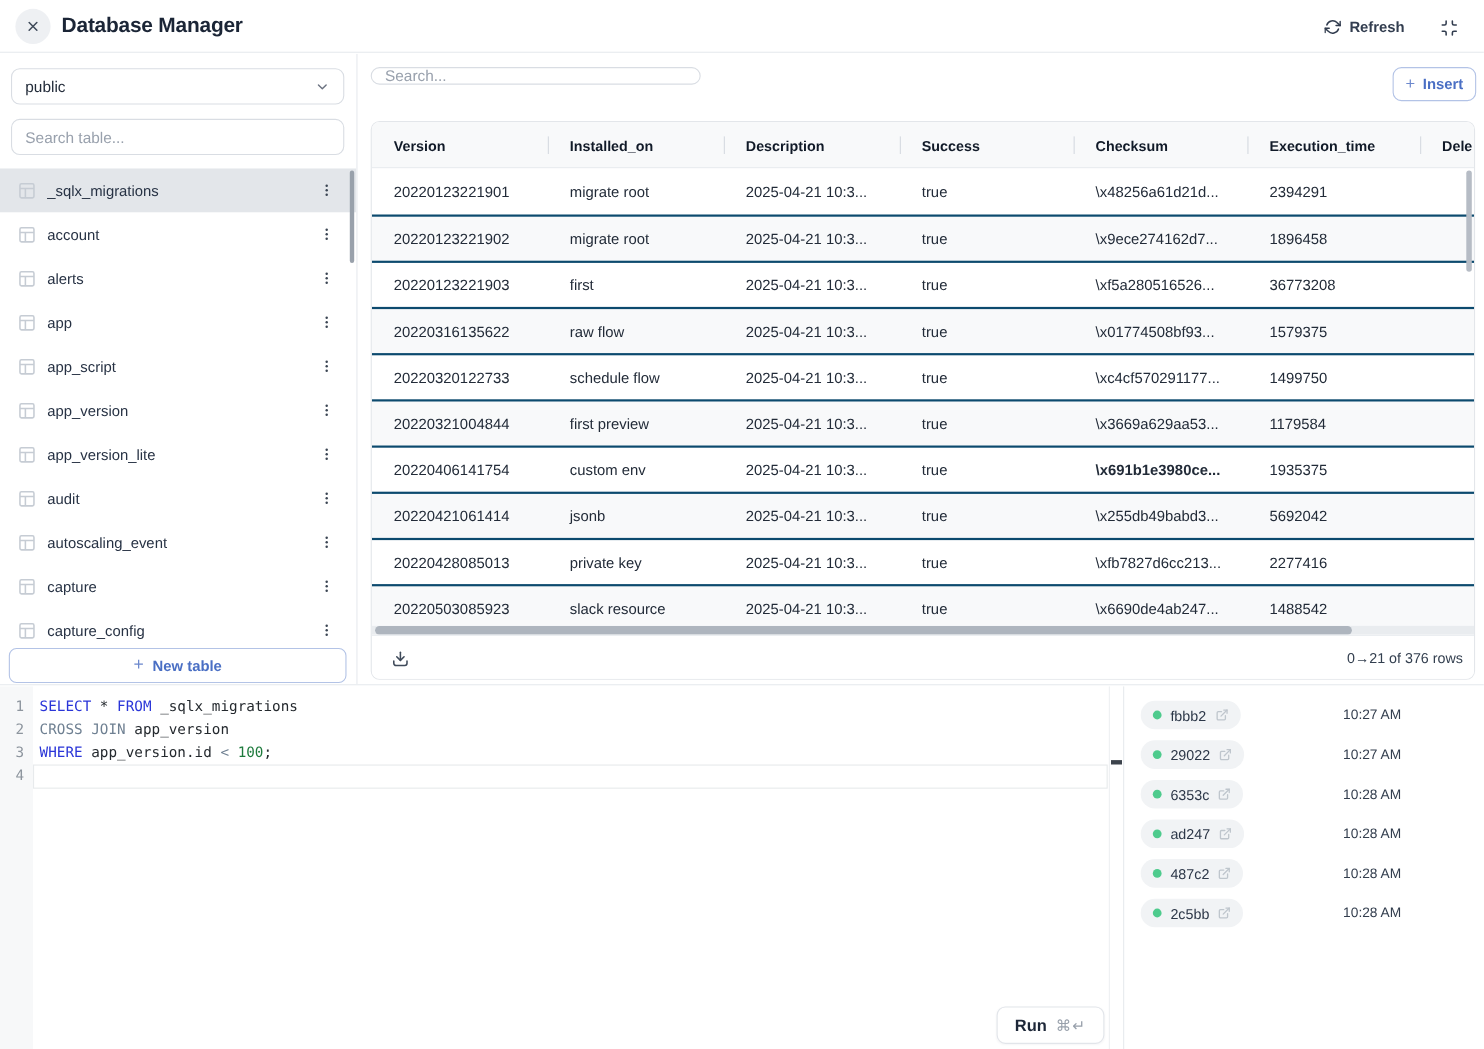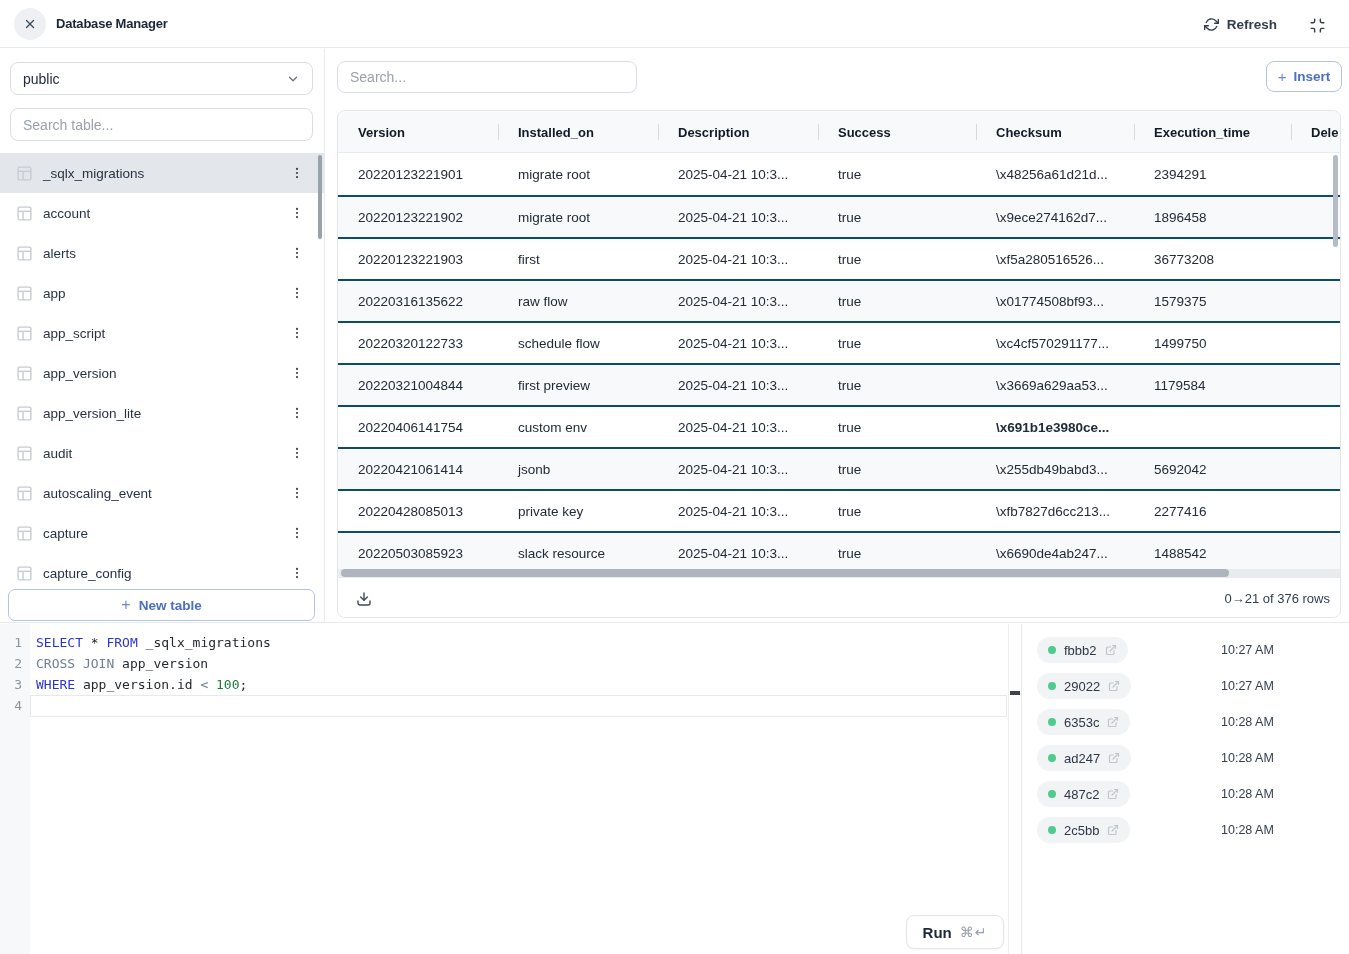--- a/index.html
+++ b/index.html
@@ -7,21 +7,21 @@
               font-family:"Liberation Sans", sans-serif; }
   .app { position:relative; width:1349px; height:954px; background:#fff; color:#1b2536; }
 
   
   .topbar { position:absolute; left:0; top:0; right:0; height:48px; background:#fff;
             border-bottom:1px solid #e7eaee; z-index:5; }
   .close-btn { position:absolute; left:14px; top:8px; width:32px; height:32px; border-radius:50%;
                background:#eef0f3; border:none; display:flex; align-items:center; justify-content:center;
                cursor:pointer; }
   .app-title { position:absolute; left:56px; top:0; height:60px; line-height:48px;
-               font-size:13px; font-weight:700; color:#1b2536; letter-spacing:-0.2px; }
+               font-size:19px; font-weight:700; color:#1b2536; letter-spacing:-0.2px; }
   .refresh-btn { position:absolute; right:72px; top:0; height:48px; display:flex; align-items:center;
                  gap:8px; background:none; border:none; cursor:pointer; font-size:13.5px; font-weight:700;
                  color:#323d4f; font-family:inherit; }
   .compress-btn { position:absolute; right:22px; top:16px; width:18px; height:18px; background:none;
                   border:none; cursor:pointer; padding:0; }
 
   
   .sidebar { position:absolute; left:0; top:49px; width:325px; height:573px; background:#fff;
              border-right:1px solid #e7eaee; }
   .schema-select { position:absolute; left:10px; top:13px; width:303px; height:33px; border:1px solid #d9dde3;
@@ -42,21 +42,21 @@
   .side-scroll-thumb { position:absolute; right:2px; top:106px; width:4px; height:84px; background:#99a1ab;
                        border-radius:2px; }
   .new-table-btn { position:absolute; left:8px; bottom:1px; width:307px; height:32px; background:#fff;
                    border:1px solid #b3c3e6; border-radius:7px; display:flex; align-items:center;
                    justify-content:center; gap:8px; color:#4a6fc4; font-size:13.5px; font-weight:700;
                    cursor:pointer; font-family:inherit; z-index:2; }
   .new-table-btn .plus { font-size:16px; font-weight:400; color:#6d89cd; }
 
   
   .main { position:absolute; left:326px; top:49px; right:0; height:573px; background:#fff; }
-  .grid-search { position:absolute; left:11px; top:12px; width:300px; height:32px; border:1px solid #d9dde3;
+  .grid-search { position:absolute; left:11px; top:12px; width:300px; height:16px; border:1px solid #d9dde3;
                  border-radius:8px; padding:0 12px; font-size:14px; color:#232c3a; outline:none;
                  font-family:inherit; }
   .grid-search::placeholder { color:#99a1ad; }
   .insert-btn { position:absolute; left:940px; top:12px; width:76px; height:31px; background:#fff;
                 border:1px solid #b3c3e6; border-radius:8px; display:flex; align-items:center;
                 justify-content:center; gap:7px; color:#4a6fc4; font-size:13.5px; font-weight:700;
                 cursor:pointer; font-family:inherit; }
   .insert-btn .plus { font-size:15px; font-weight:400; color:#6d89cd; }
   .grid-card { position:absolute; left:11px; top:61px; width:1004px; height:508px; border:1px solid #e3e6ea;
                border-radius:8px; background:#fff; overflow:hidden; }
@@ -454,20 +454,21 @@
             <div class="g-cell" style="width: 158px;">\x3669a629aa53...</div>
             <div class="g-cell" style="width: 157px;">1179584</div>
             <div class="g-cell" style="width: 200px;"></div>
           </div>
           <div class="grow">
             <div class="g-cell" style="width: 160px;">20220406141754</div>
             <div class="g-cell" style="width: 160px;">custom env</div>
             <div class="g-cell" style="width: 160px;">2025-04-21 10:3...</div>
             <div class="g-cell" style="width: 158px;">true</div>
             <div class="g-cell" style="width: 158px; font-weight: bold;">\x691b1e3980ce...</div>
+            <div class="g-cell" style="width: 157px;">1935375</div>
             <div class="g-cell" style="width: 200px;"></div>
           </div>
           <div class="grow">
             <div class="g-cell" style="width: 160px;">20220421061414</div>
             <div class="g-cell" style="width: 160px;">jsonb</div>
             <div class="g-cell" style="width: 160px;">2025-04-21 10:3...</div>
             <div class="g-cell" style="width: 158px;">true</div>
             <div class="g-cell" style="width: 158px;">\x255db49babd3...</div>
             <div class="g-cell" style="width: 157px;">5692042</div>
             <div class="g-cell" style="width: 200px;"></div>

